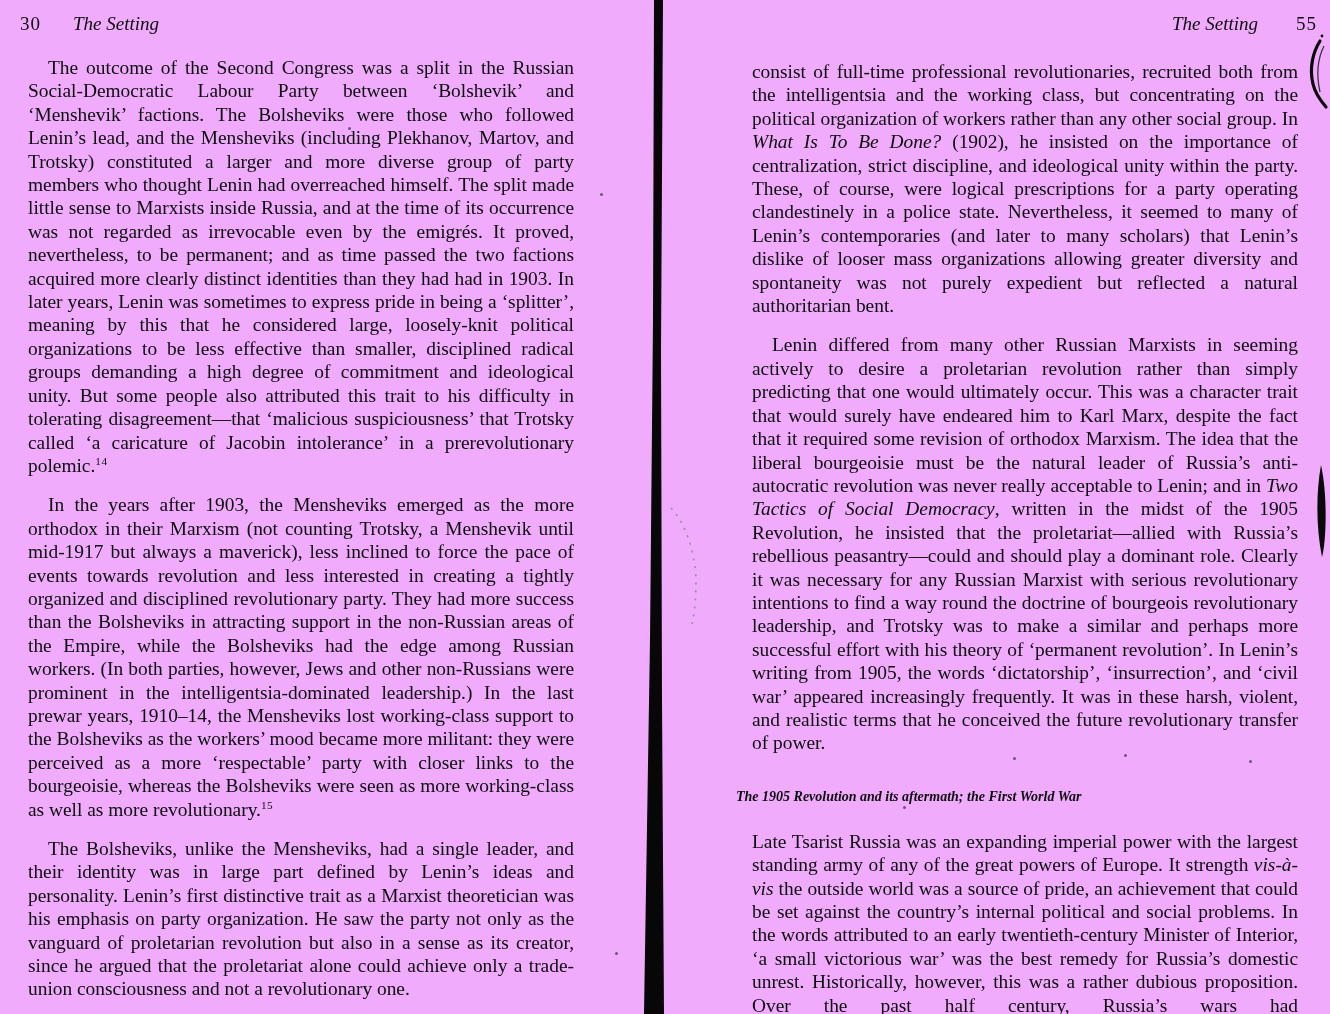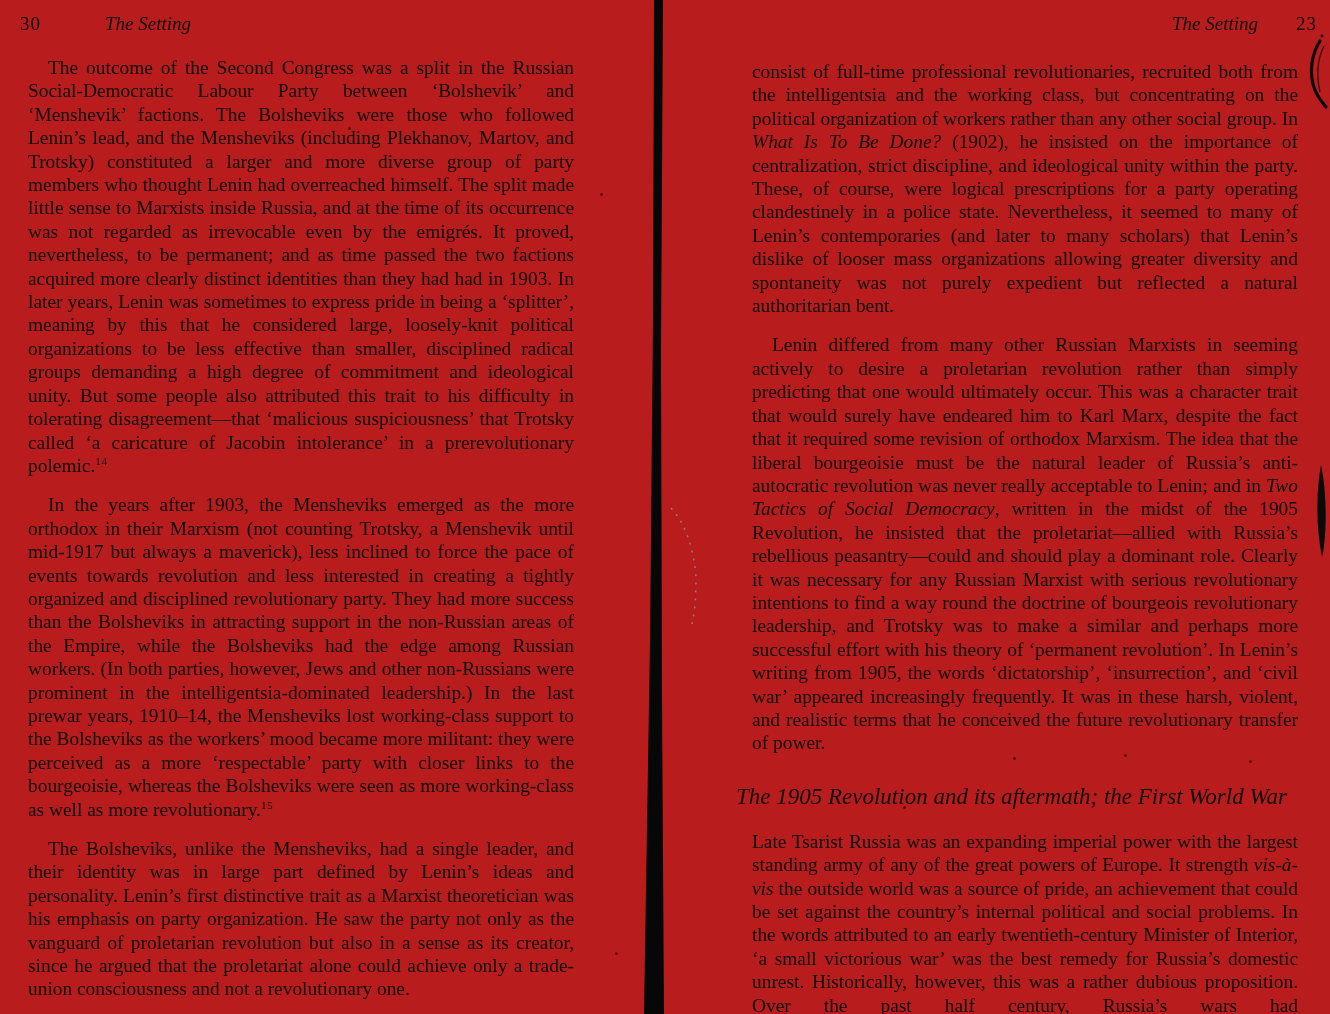--- a/index.html
+++ b/index.html
@@ -1,55 +1,55 @@
 <!DOCTYPE html>
 <html><head>
 <meta charset="utf-8">
 <style>
   html,body{margin:0;padding:0;background:#ffffff;}
   #spread{
     position:relative;
     width:1330px;height:1014px;
-    background:#b91c1c;
+    background:#f0abfc;
     overflow:hidden;
     font-family:"Liberation Serif","DejaVu Serif",serif;
     color:#0d0d0d;
   }
   .page{position:absolute;top:0;height:100%;}
   .page-left{left:0;width:648px;}
   .page-right{left:663px;width:667px;}
 
   .running-header{
     position:absolute;top:12px;
     font-size:19px;line-height:24px;
     display:flex;align-items:baseline;
     white-space:nowrap;
   }
   .page-left .running-header{left:20px;gap:32px;}
   .page-right .running-header{right:13px;gap:38px;}
-  .header-title{font-style:italic;margin-left:32px;}
+  .header-title{font-style:italic;}
   .page-num{font-style:normal;letter-spacing:1px;}
 
   .body-text{
     position:absolute;
     font-size:19.4px;line-height:23.4px;
   }
   .page-left .body-text{top:40px;left:12px;width:578px;}
   .page-right .body-text{top:44px;left:73px;width:578px;}
 
   .para{margin:16px;text-align:justify;}
   .para.indent{text-indent:20px;}
   .para.jlast{text-align-last:justify;}
   .para sup{font-size:0.58em;line-height:0;vertical-align:super;letter-spacing:.5px;}
   .para em{font-style:italic;}
 
   .section-heading{
     margin:29px 0 21px 0;
-    font-size:23px;line-height:25px;
-    font-weight:normal;font-style:italic;
+    font-size:14px;line-height:25px;
+    font-weight:bold;font-style:italic;
     white-space:nowrap;
   }
 
   #artifacts{position:absolute;left:0;top:0;width:1330px;height:1014px;pointer-events:none;}
 
   .speck{position:absolute;width:3px;height:3px;border-radius:50%;background:rgba(10,10,10,.55);}
 </style>
 </head>
 <body>
 
@@ -64,21 +64,21 @@
         <p class="para indent"><span>The outcome of the Second Congress was a split in the Russian Social-Democratic Labour Party between ‘Bolshevik’ and ‘Menshevik’ factions. The Bolsheviks were those who followed Lenin’s lead, and the Mensheviks (including Plekhanov, Martov, and Trotsky) constituted a larger and more diverse group of party members who thought Lenin had overreached himself. The split made little sense to Marxists inside Russia, and at the time of its occurrence was not regarded as irrevocable even by the emigrés. It proved, nevertheless, to be permanent; and as time passed the two factions acquired more clearly distinct identities than they had had in 1903. In later years, Lenin was sometimes to express pride in being a ‘splitter’, meaning by this that he considered large, loosely-knit political organizations to be less effective than smaller, disciplined radical groups demanding a high degree of commitment and ideological unity. But some people also attributed this trait to his difficulty in tolerating disagreement—that ‘malicious suspiciousness’ that Trotsky called ‘a caricature of Jacobin intolerance’ in a prerevolutionary polemic.</span><sup>14</sup></p>
         <p class="para indent"><span>In the years after 1903, the Mensheviks emerged as the more orthodox in their Marxism (not counting Trotsky, a Menshevik until mid-1917 but always a maverick), less inclined to force the pace of events towards revolution and less interested in creating a tightly organized and disciplined revolutionary party. They had more success than the Bolsheviks in attracting support in the non-Russian areas of the Empire, while the Bolsheviks had the edge among Russian workers. (In both parties, however, Jews and other non-Russians were prominent in the intelligentsia-dominated leadership.) In the last prewar years, 1910–14, the Mensheviks lost working-class support to the Bolsheviks as the workers’ mood became more militant: they were perceived as a more ‘respectable’ party with closer links to the bourgeoisie, whereas the Bolsheviks were seen as more working-class as well as more revolutionary.</span><sup>15</sup></p>
         <p class="para indent"><span>The Bolsheviks, unlike the Mensheviks, had a single leader, and their identity was in large part defined by Lenin’s ideas and personality. Lenin’s first distinctive trait as a Marxist theoretician was his emphasis on party organization. He saw the party not only as the vanguard of proletarian revolution but also in a sense as its creator, since he argued that the proletariat alone could achieve only a trade-union consciousness and not a revolutionary one.</span></p>
         <p class="para indent jlast"><span>Lenin believed that the core of the party’s ultimately should</span></p>
       </div>
   </div>
 
   <div class="page page-right">
     <div class="running-header">
       <span class="header-title">The Setting</span>
-      <span class="page-num">23</span>
+      <span class="page-num">55</span>
     </div>
     <div class="body-text">
       <div>
           <p class="para"><span>consist of full-time professional revolutionaries, recruited both from the intelligentsia and the working class, but concentrating on the political organization of workers rather than any other social group. In </span><em>What Is To Be Done?</em><span> (1902), he insisted on the importance of centralization, strict discipline, and ideological unity within the party. These, of course, were logical prescriptions for a party operating clandestinely in a police state. Nevertheless, it seemed to many of Lenin’s contemporaries (and later to many scholars) that Lenin’s dislike of looser mass organizations allowing greater diversity and spontaneity was not purely expedient but reflected a natural authoritarian bent.</span></p>
           <p class="para indent"><span>Lenin differed from many other Russian Marxists in seeming actively to desire a proletarian revolution rather than simply predicting that one would ultimately occur. This was a character trait that would surely have endeared him to Karl Marx, despite the fact that it required some revision of orthodox Marxism. The idea that the liberal bourgeoisie must be the natural leader of Russia’s anti-autocratic revolution was never really acceptable to Lenin; and in </span><em>Two Tactics of Social Democracy</em><span>, written in the midst of the 1905 Revolution, he insisted that the proletariat—allied with Russia’s rebellious peasantry—could and should play a dominant role. Clearly it was necessary for any Russian Marxist with serious revolutionary intentions to find a way round the doctrine of bourgeois revolutionary leadership, and Trotsky was to make a similar and perhaps more successful effort with his theory of ‘permanent revolution’. In Lenin’s writing from 1905, the words ‘dictatorship’, ‘insurrection’, and ‘civil war’ appeared increasingly frequently. It was in these harsh, violent, and realistic terms that he conceived the future revolutionary transfer of power.</span></p>
         </div>
       <h2 class="section-heading">The 1905 Revolution and its aftermath; the First World War</h2>
       <div>
           <p class="para jlast"><span>Late Tsarist Russia was an expanding imperial power with the largest standing army of any of the great powers of Europe. It strength </span><em>vis-à-vis</em><span> the outside world was a source of pride, an achievement that could be set against the country’s internal political and social problems. In the words attributed to an early twentieth-century Minister of Interior, ‘a small victorious war’ was the best remedy for Russia’s domestic unrest. Historically, however, this was a rather dubious proposition. Over the past half century, Russia’s wars had</span></p>
         </div>

